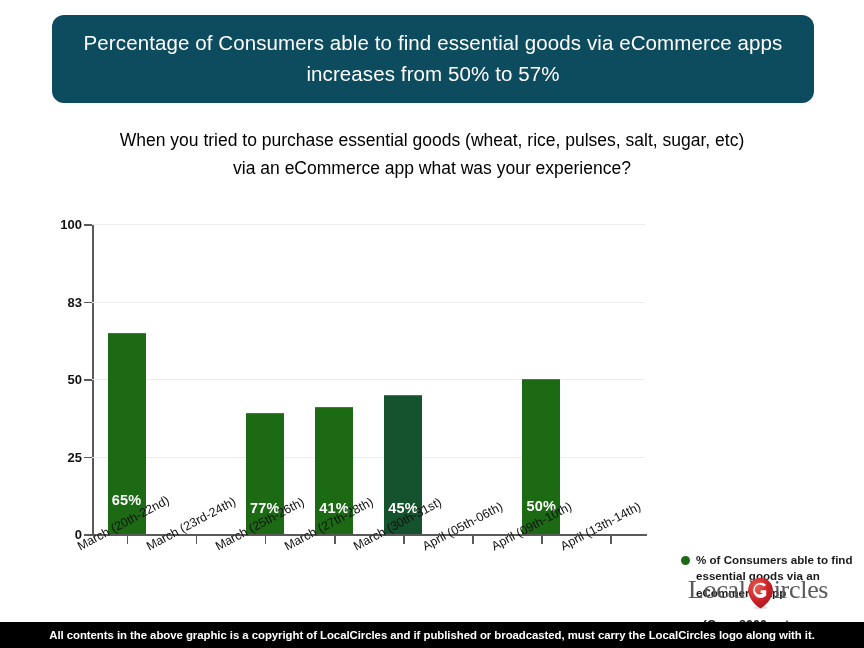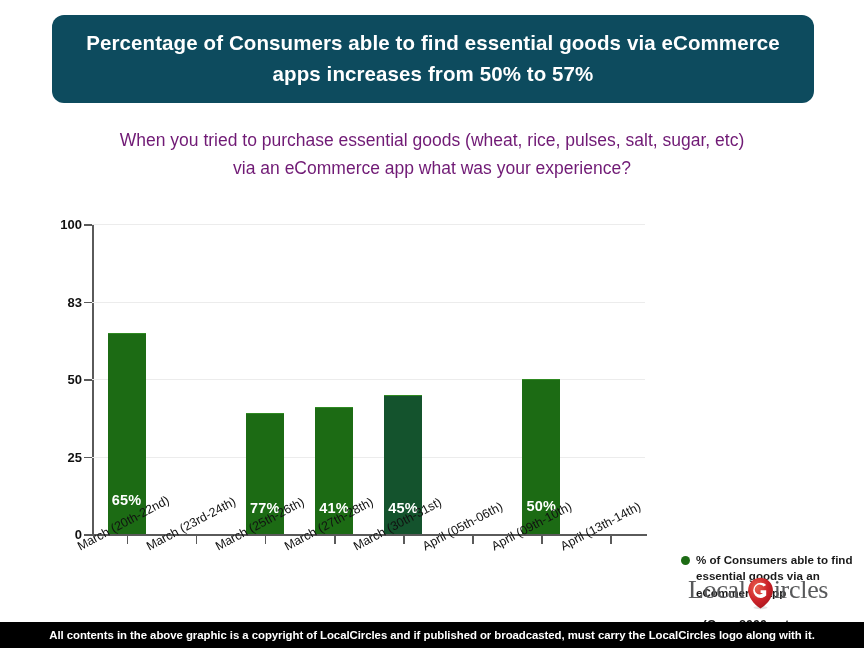--- a/index.html
+++ b/index.html
@@ -27,35 +27,35 @@
     background: #0d4b5e;
     border-radius: 12px;
     display: flex;
     align-items: center;
     justify-content: center;
     padding: 0 28px;
   }
   #header-title {
     color: #ffffff;
     font-size: 20.5px;
-    font-weight: bold;
+    font-weight: normal;
     line-height: 1.5;
     text-align: center;
     letter-spacing: 0.1px;
   }
 
   
   #question {
     position: absolute;
     left: 108px;
     top: 126px;
     width: 648px;
     text-align: center;
     font-size: 17.5px;
-    color: #701a75;
+    color: #000000;
     line-height: 1.62;
   }
 
   
   #chart-region {
     position: absolute;
     left: 0;
     top: 205px;
     width: 864px;
     height: 410px;

